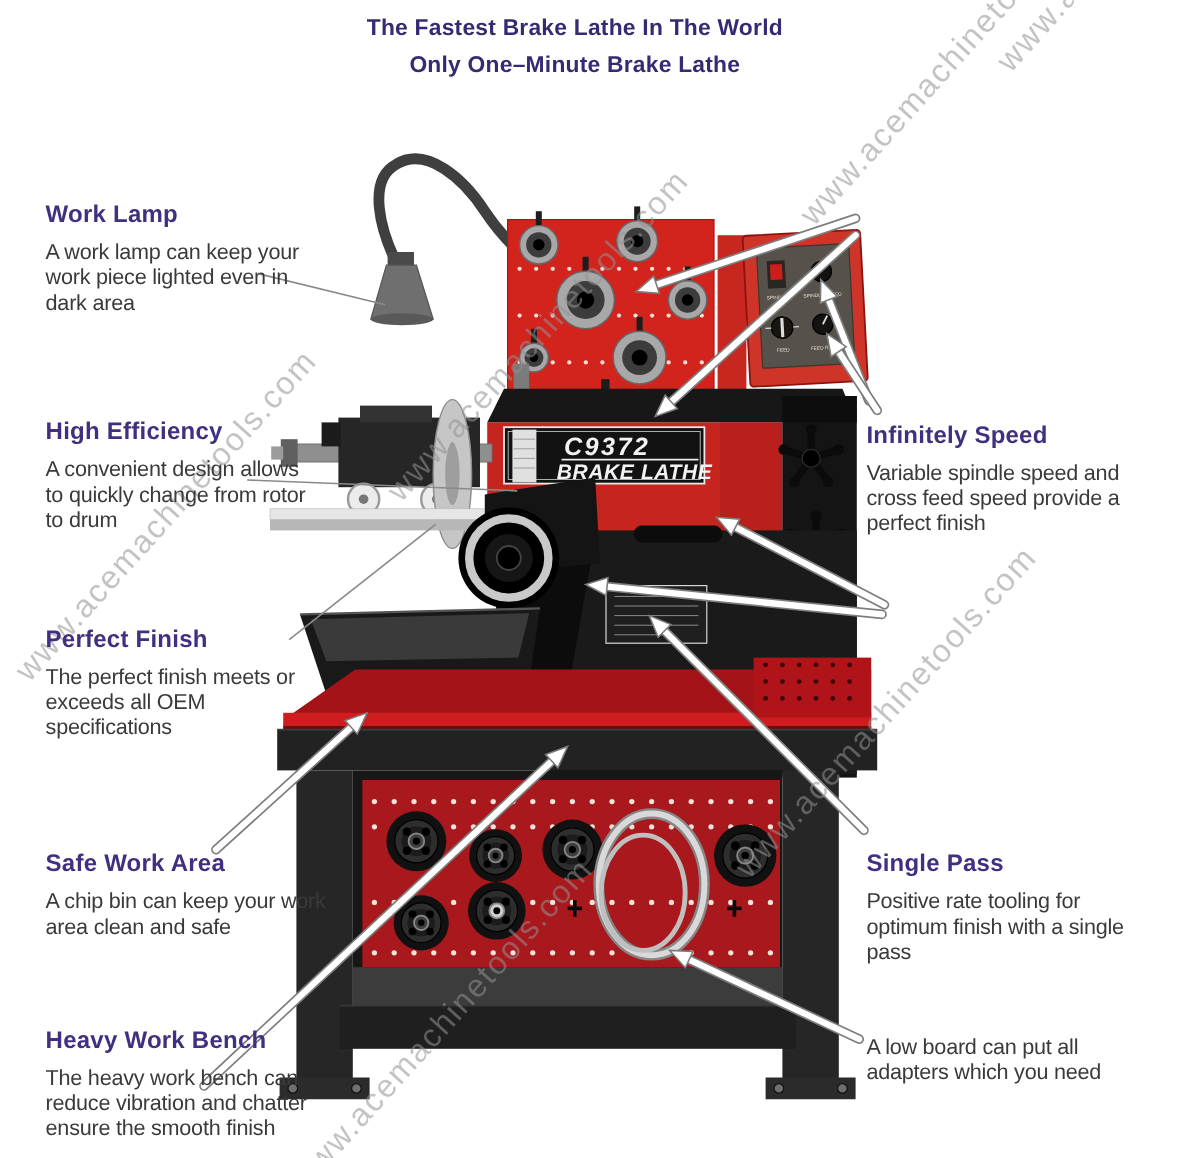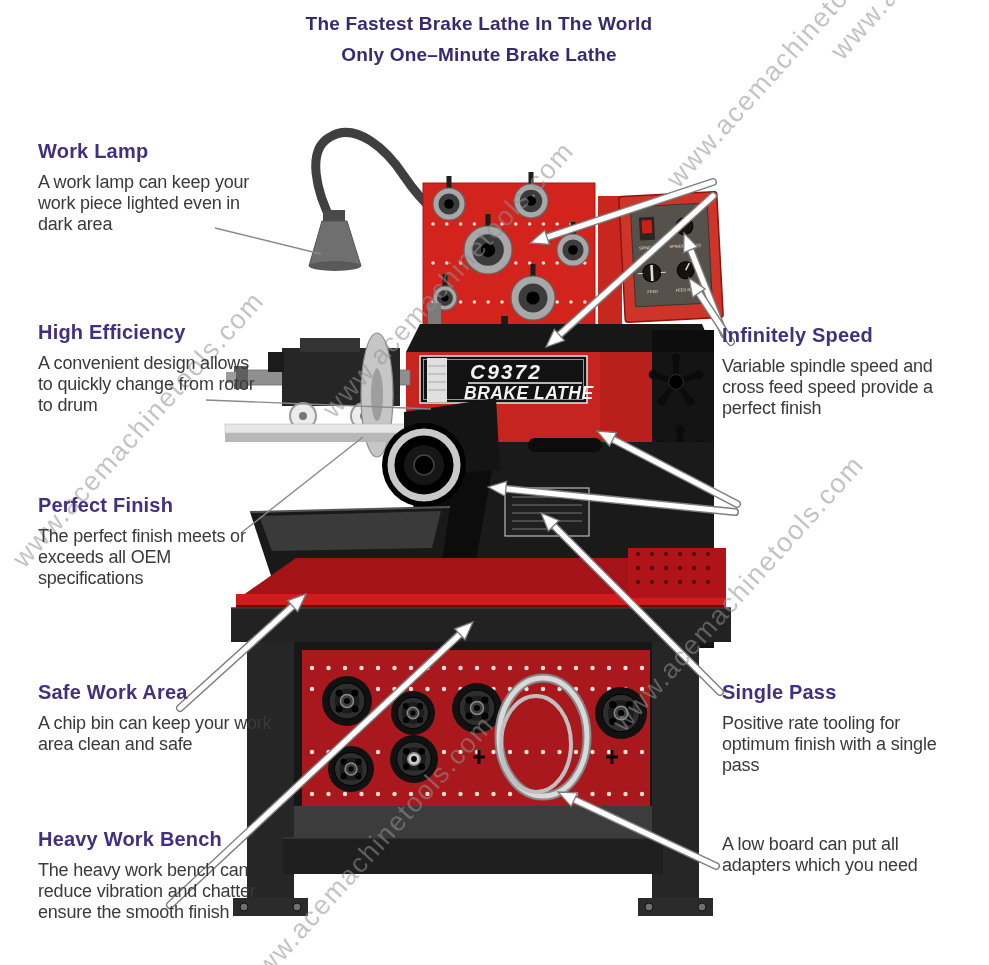--- a/index.html
+++ b/index.html
@@ -11,21 +11,21 @@
   #wm1{left:18px;top:548px}
   #wm2{left:672px;top:168px}
   #wm3{left:618px;top:712px}
   #wm4{left:248px;top:972px}
   #wm5{left:328px;top:398px}
   #wm6{left:836px;top:40px}
   
   .title{position:absolute;left:0;top:8px;width:958px;text-align:center;color:#372a72;}
   .title .t1,.title .t2{font-size:19px;font-weight:bold;line-height:31px;letter-spacing:.2px;}
   
-  .callout{position:absolute;}
+  .callout{position:absolute;margin-top:28px;}
   .callout h3{margin:0 0 9px 0;font-size:20px;font-weight:bold;color:#41307f;letter-spacing:.2px;}
   .callout p{margin:0;font-size:18px;line-height:1.16;color:#3a3a3a;letter-spacing:-0.2px;}
   #co-work-lamp{left:38px;top:140px;width:240px}
   #co-high-efficiency{left:38px;top:321px;width:222px}
   #co-perfect-finish{left:38px;top:494px;width:218px}
   #co-safe-work-area{left:38px;top:681px;width:235px}
   #co-heavy-work-bench{left:38px;top:828px;width:252px}
   #co-simple-convenience{left:722px;top:138px;width:238px}
   #co-infinitely-speed{left:722px;top:324px;width:242px}
   #co-stop-switch{left:722px;top:502px;width:252px}

